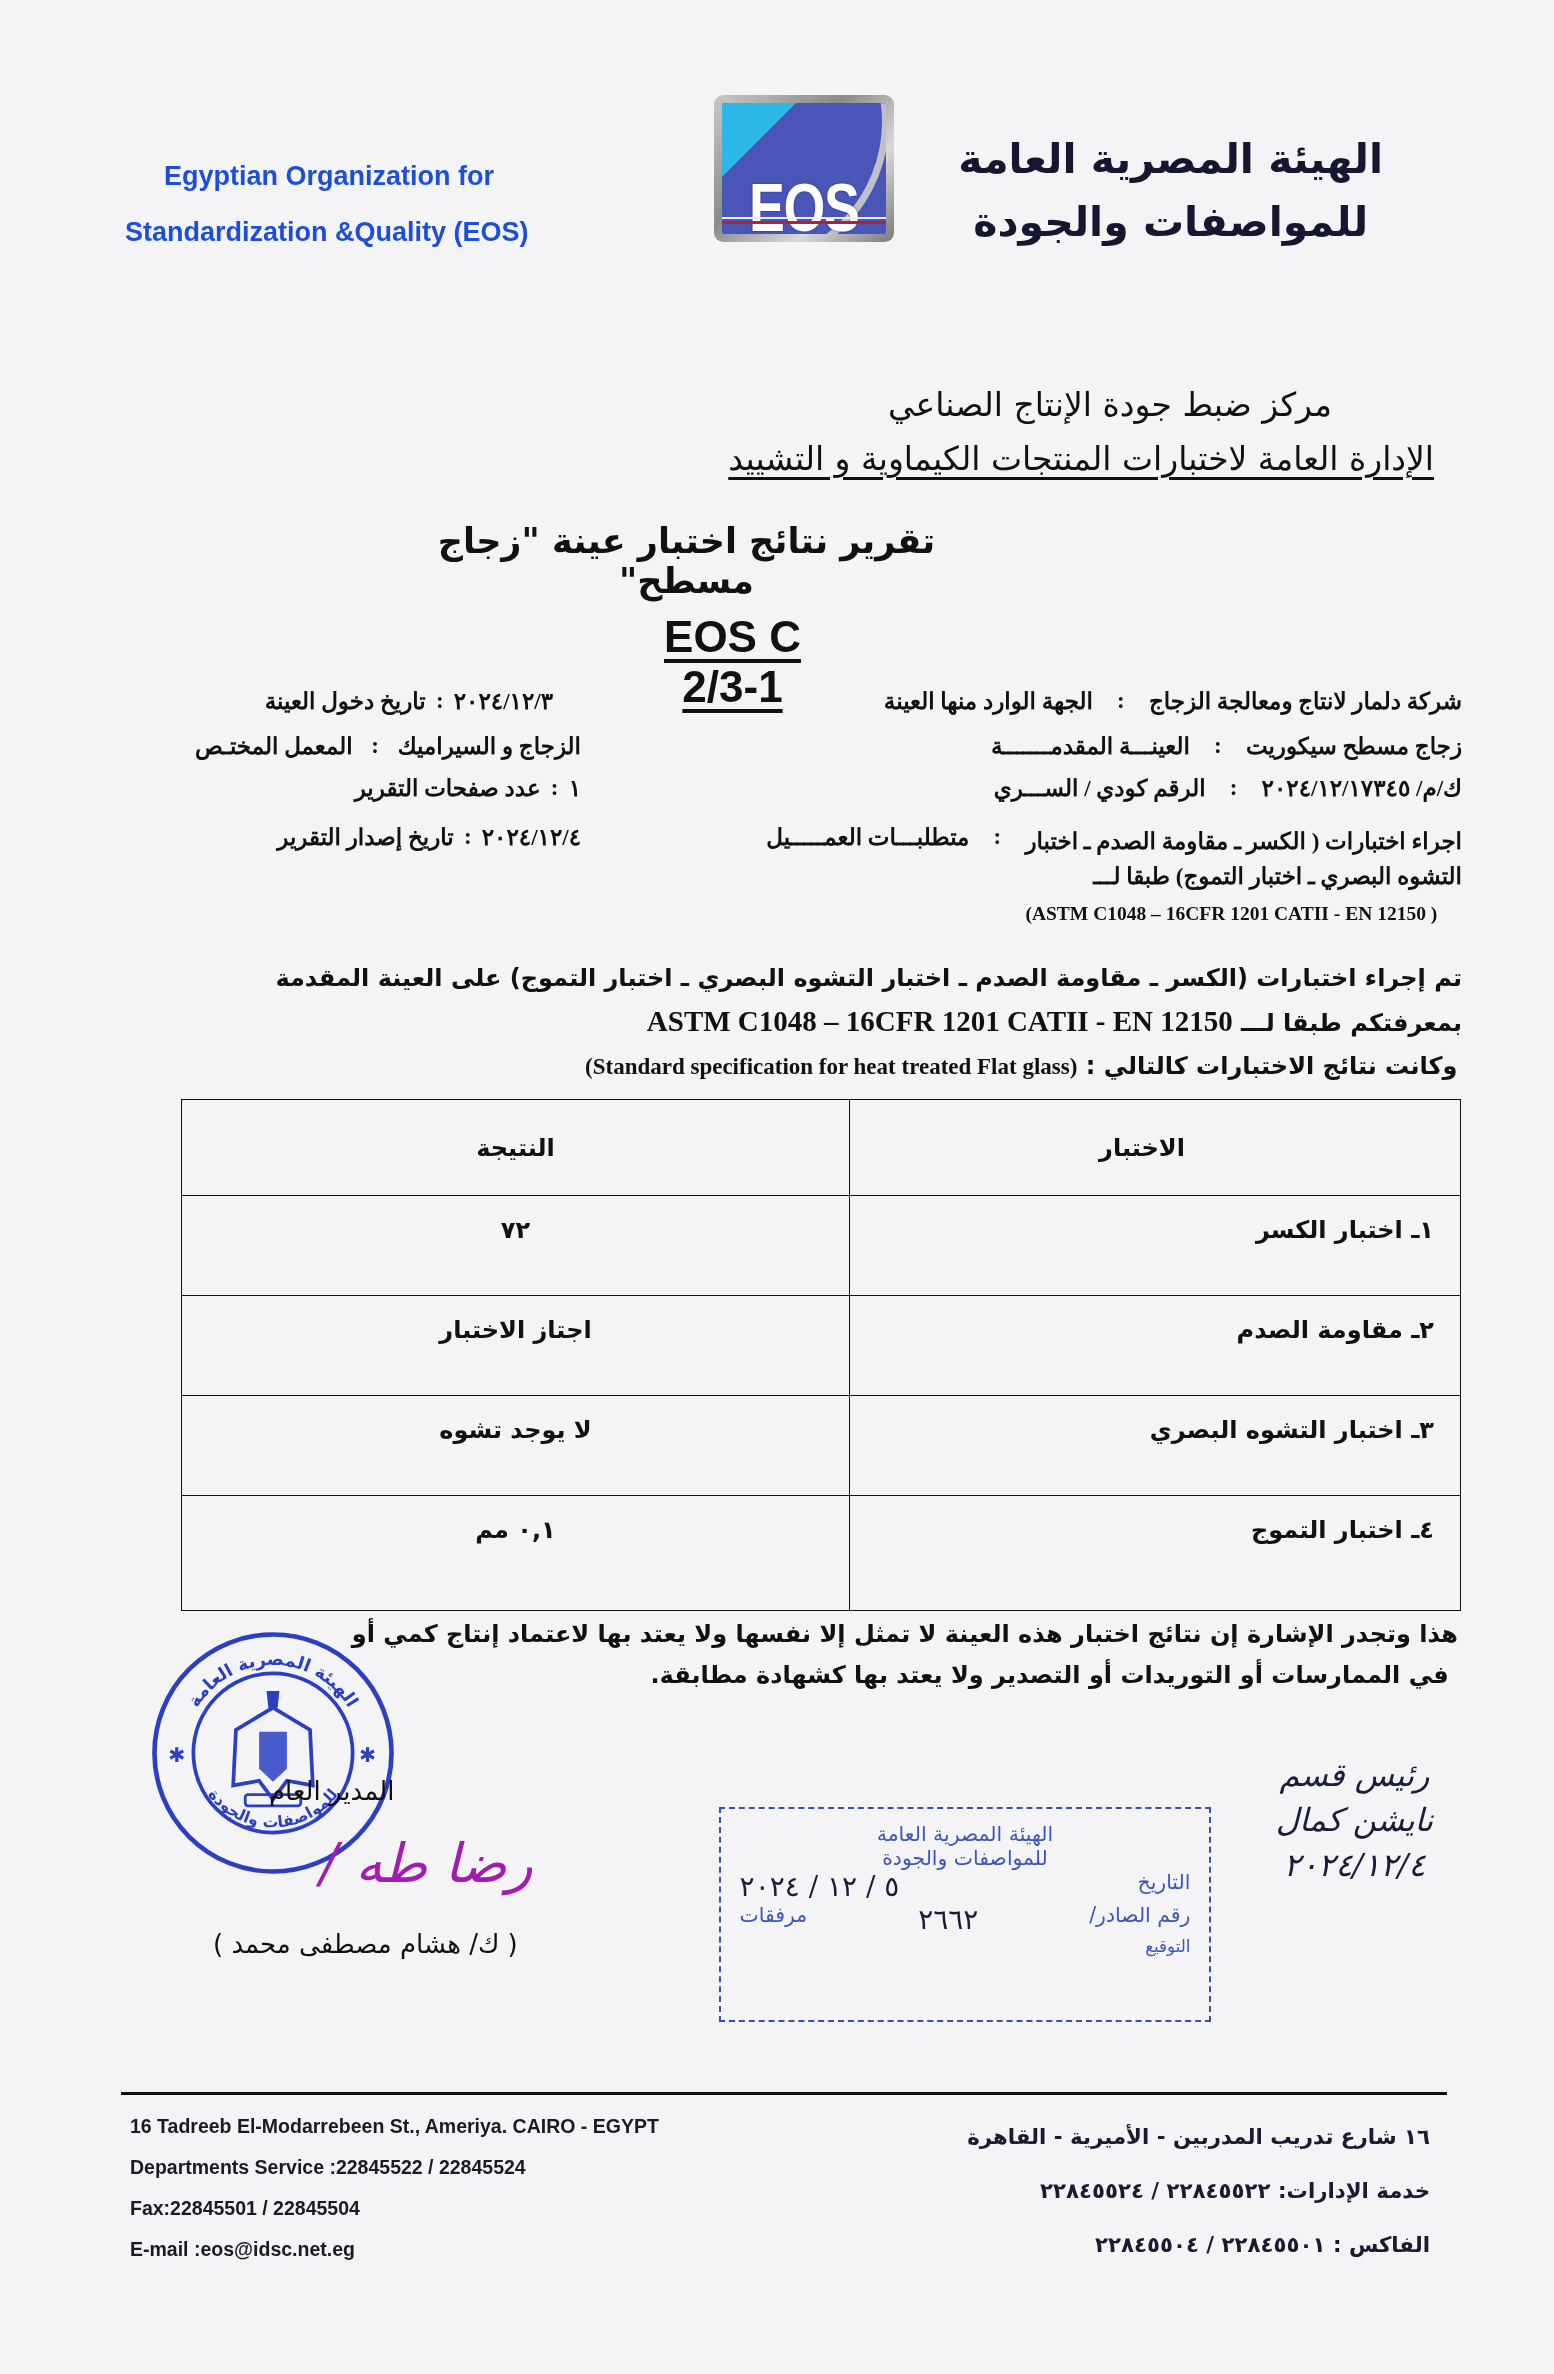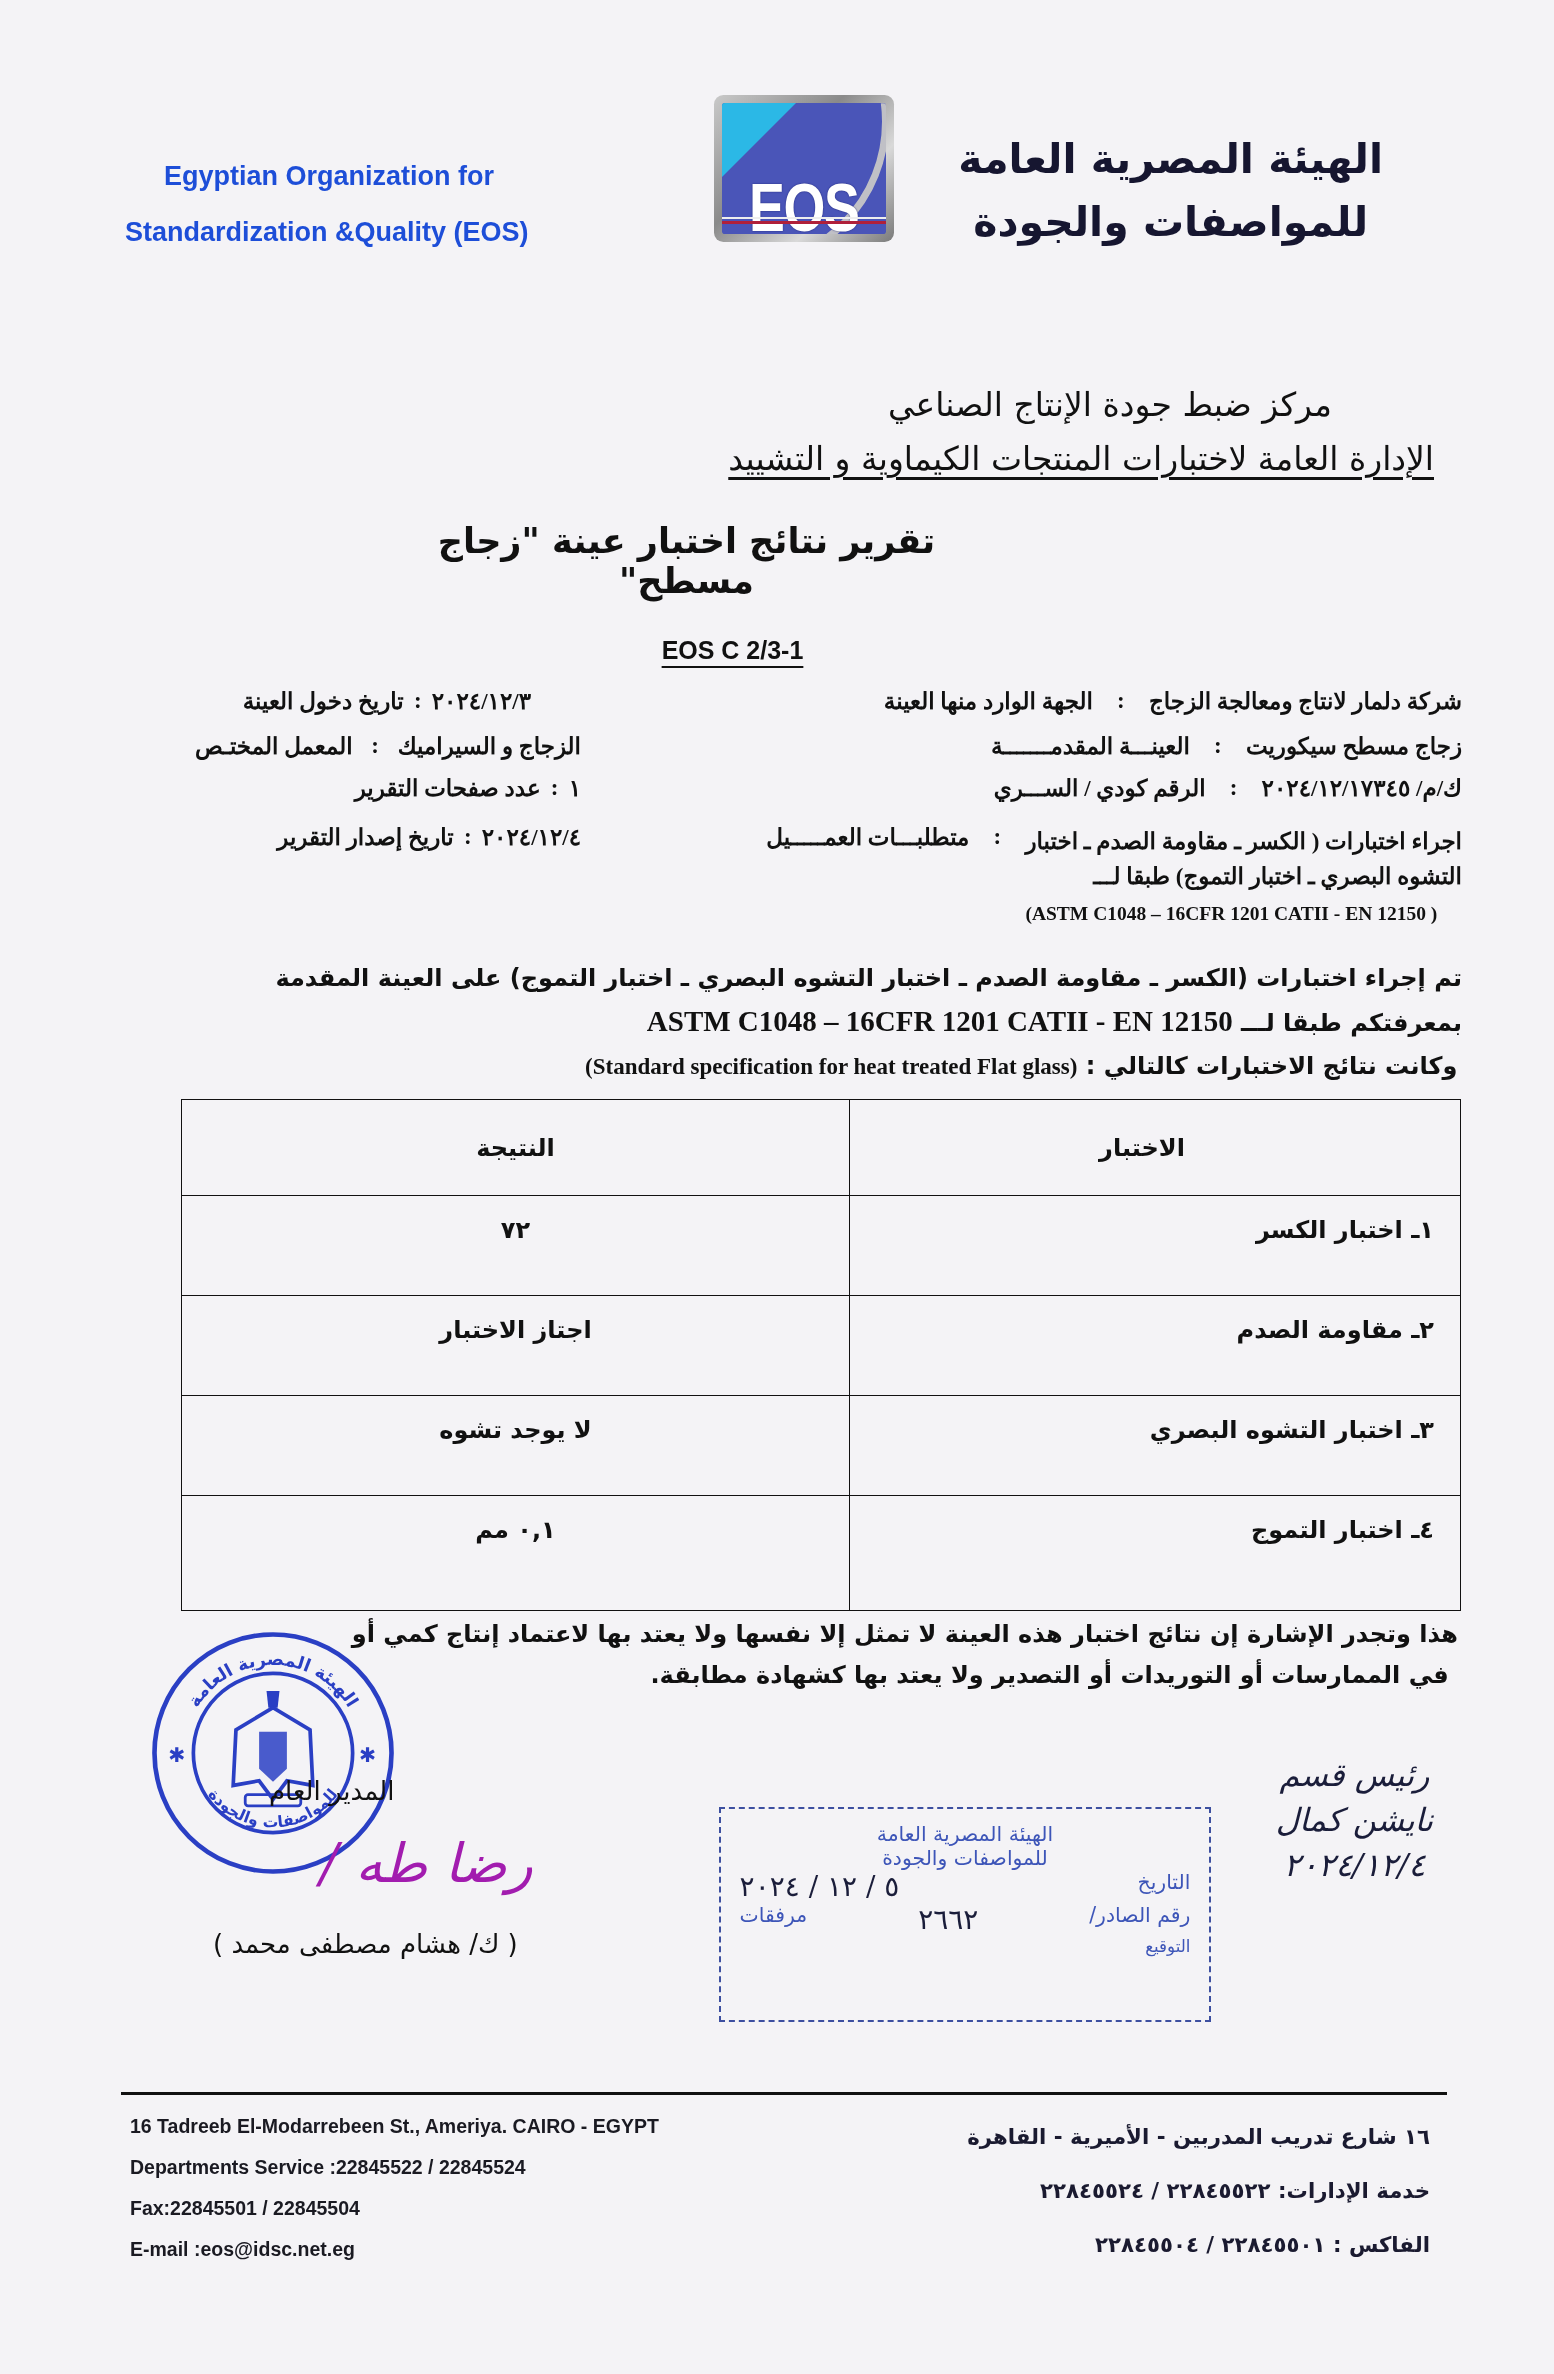--- a/index.html
+++ b/index.html
@@ -29,21 +29,21 @@
   .logo-text { position:absolute; left:0; right:0; top:65px; text-align:center;
     font-family:"Liberation Sans", sans-serif; font-weight:bold; font-size:69px; color:#fff;
     letter-spacing:-1.9px; transform:scaleX(0.78); text-shadow:0 0 1.9px #1a2070; }
   .logo-stripe { position:absolute; left:0; right:0; bottom:9.3px; height:3.7px; background:#b0203a; }
   .logo-stripe2 { position:absolute; left:0; right:0; bottom:15px; height:1.9px; background:#eee; }
   .ar-head { right:172px; top:128px; text-align:center; font-weight:bold; font-size:41px; line-height:63px; color:#161630; }
   .dept { right:121px; top:378px; font-family:"DejaVu Serif", serif; font-size:33px; line-height:54px; text-align:right; }
   .dept .l2 { text-decoration:underline; text-underline-offset:7.4px; }
   .title { left:408px; width:557px; top:521px; text-align:center; font-weight:bold; font-size:35px; }
   .code { left:621px; width:223px; top:612px; text-align:center; font-family:"Liberation Sans", sans-serif;
-    font-weight:bold; font-size:25px; text-decoration:underline; text-underline-offset:7.4px;margin-top:24px; }
+    font-weight:bold; font-size:44px; text-decoration:underline; text-underline-offset:7.4px; }
   .info { font-family:"Liberation Serif", serif; font-weight:bold; font-size:23px; white-space:nowrap; }
   .info-row { position:absolute; display:flex; flex-direction:row-reverse; align-items:flex-start; }
   .info-label { text-align:right; }
   .info-colon { width:56px; text-align:center; }
   .info-value { text-align:right; }
   .info-value .astm { font-family:"Liberation Serif", serif; font-size:19.5px; display:block; margin-top:1.9px; }
   .para { right:93px; width:1373px; top:957px; font-weight:bold; font-size:24px; line-height:43px; text-align:right; }
   .para .astm-big { font-family:"Liberation Serif", serif; font-size:29px; }
   .para .spec { font-family:"Liberation Serif", serif; font-size:23px; }
   table.results { position:absolute; left:181px; top:1099px; width:1280px; border-collapse:collapse; table-layout:fixed; }
@@ -116,21 +116,21 @@
   <div class="info-row" style="right:93px; top:824px;">
     <span class="info-label" style="width:237px;">متطلبـــات العمـــــيل</span>
     <span class="info-colon">:</span>
     <span class="info-value" style="line-height:35px;">
       <span style="display:block">اجراء اختبارات ( الكسر ـ مقاومة الصدم ـ اختبار</span>
       <span style="display:block">التشوه البصري ـ اختبار التموج) طبقا لـــ</span>
       <span class="astm" dir="ltr" style="text-align:left;">(ASTM C1048 – 16CFR 1201 CATII - EN 12150 )</span>
     </span>
   </div>
 
-  <div class="info-row" style="right:1024px; top:688px;margin-left:21px;">
+  <div class="info-row" style="right:1002px; top:688px;margin-left:21px;">
     <span class="info-label">تاريخ دخول العينة</span>
     <span class="info-colon" style="width:28px;">:</span>
     <span class="info-value">٢٠٢٤/١٢/٣</span>
   </div>
   <div class="info-row" style="right:974px; top:733px;">
     <span class="info-label">المعمل المختـص</span>
     <span class="info-colon" style="width:45px;">:</span>
     <span class="info-value">الزجاج و السيراميك</span>
   </div>
   <div class="info-row" style="right:974px; top:775px;">

